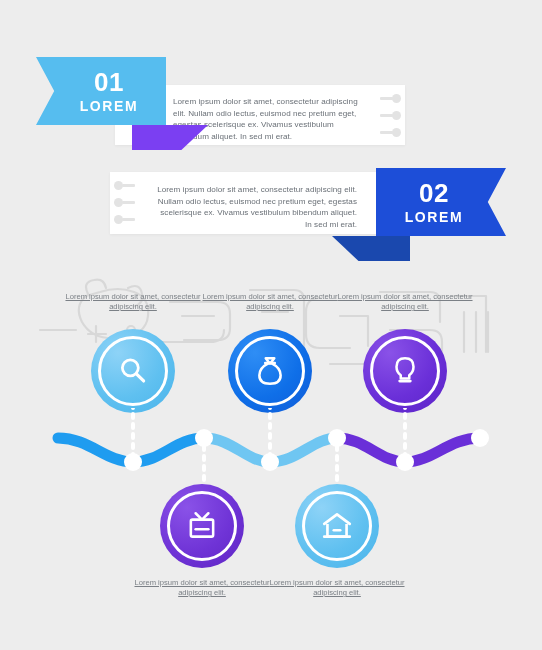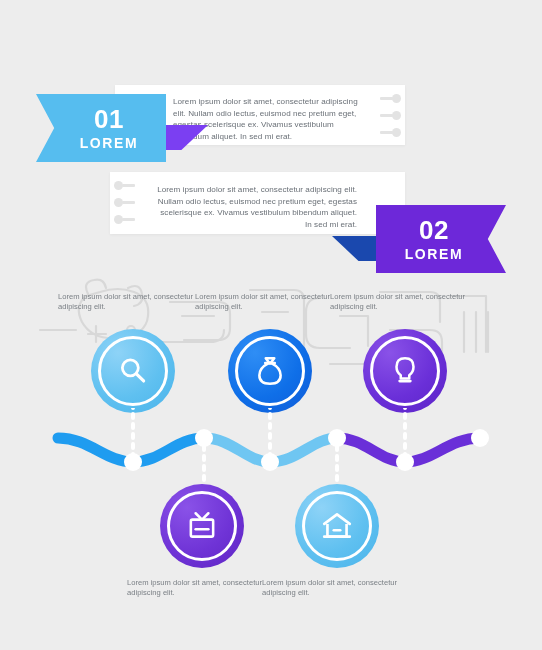--- a/index.html
+++ b/index.html
@@ -61,32 +61,31 @@
   .ring.r3 { top: 43px; }
 
   
   .ribbon {
     position: absolute;
     display: flex;
     flex-direction: column;
     align-items: center;
     justify-content: center;
     color: #ffffff;
-    margin-top: 37px;
   }
   #ribbon-01 {
     left: 36px; top: 57px;
     width: 130px; height: 68px;
     background: #56bdef;
     clip-path: polygon(0% 0%, 100% 0%, 100% 100%, 0% 100%, 14% 50%);
   }
   #ribbon-02 {
     left: 376px; top: 168px;
     width: 130px; height: 68px;
-    background: #6d28d9;
+    background: #1d4ed8;
     clip-path: polygon(0% 0%, 100% 0%, 86% 50%, 100% 100%, 0% 100%);
   }
   .ribbon .num {
     font-size: 26px;
     font-weight: 700;
     line-height: 26px;
     letter-spacing: 0.5px;
   }
   .ribbon .lbl {
     font-size: 14px;
@@ -142,24 +141,25 @@
   #node-1 { left: 91px; top: 329px; background: radial-gradient(circle at 32% 28%, #8ed3f7 0%, #5fc0f0 55%, #49b3ea 100%); }
   #node-2 { left: 228px; top: 329px; background: radial-gradient(circle at 32% 28%, #2f8ef5 0%, #0f6fe8 55%, #1059d6 100%); }
   #node-3 { left: 363px; top: 329px; background: radial-gradient(circle at 32% 28%, #8a52e8 0%, #6a2fd8 55%, #5a23c4 100%); }
   #node-4 { left: 160px; top: 484px; background: radial-gradient(circle at 32% 28%, #8a52e8 0%, #6f33d6 55%, #5d24c2 100%); }
   #node-5 { left: 295px; top: 484px; background: radial-gradient(circle at 32% 28%, #8ed3f7 0%, #5fc0f0 55%, #49b3ea 100%); }
 
   
   .caption {
     position: absolute;
     width: 150px;
-    text-align: left;
+    text-align: center;
     font-size: 7.6px;
     line-height: 10px;
     color: #7b8086;
+    text-decoration: underline;
   }
   #cap-1 { left: 58px;  top: 292px; }
   #cap-2 { left: 195px; top: 292px; }
   #cap-3 { left: 330px; top: 292px; }
   #cap-4 { left: 127px; top: 578px; }
   #cap-5 { left: 262px; top: 578px; }
 </style>
 </head>
 <body>
 

